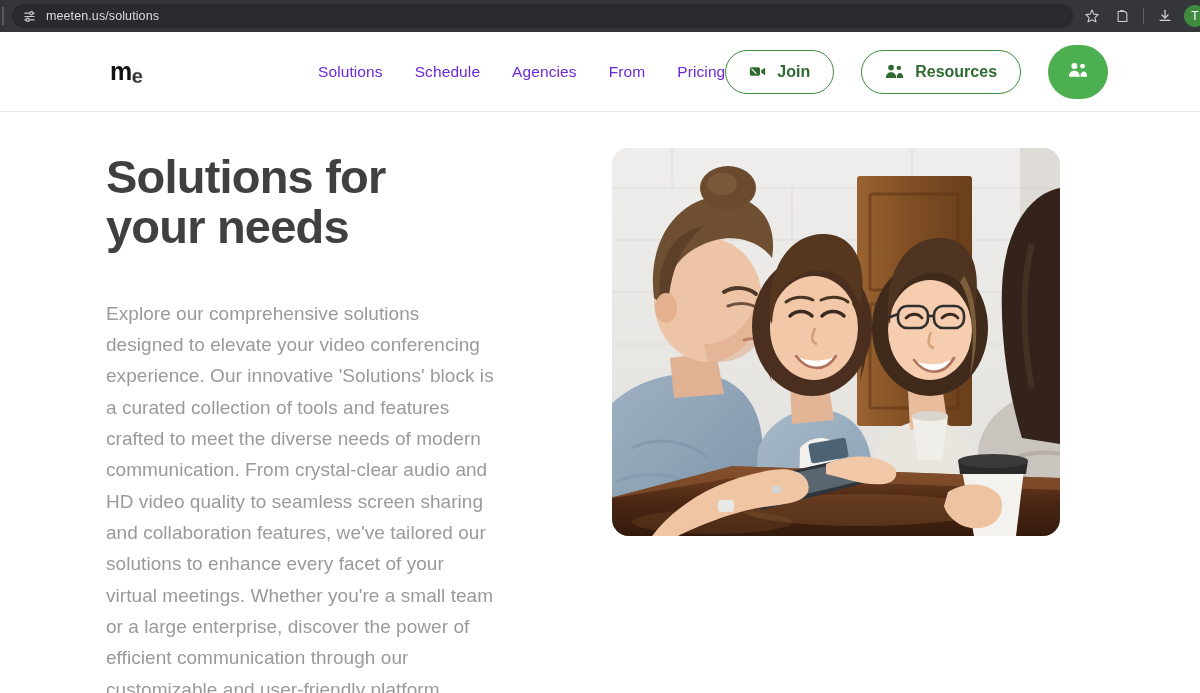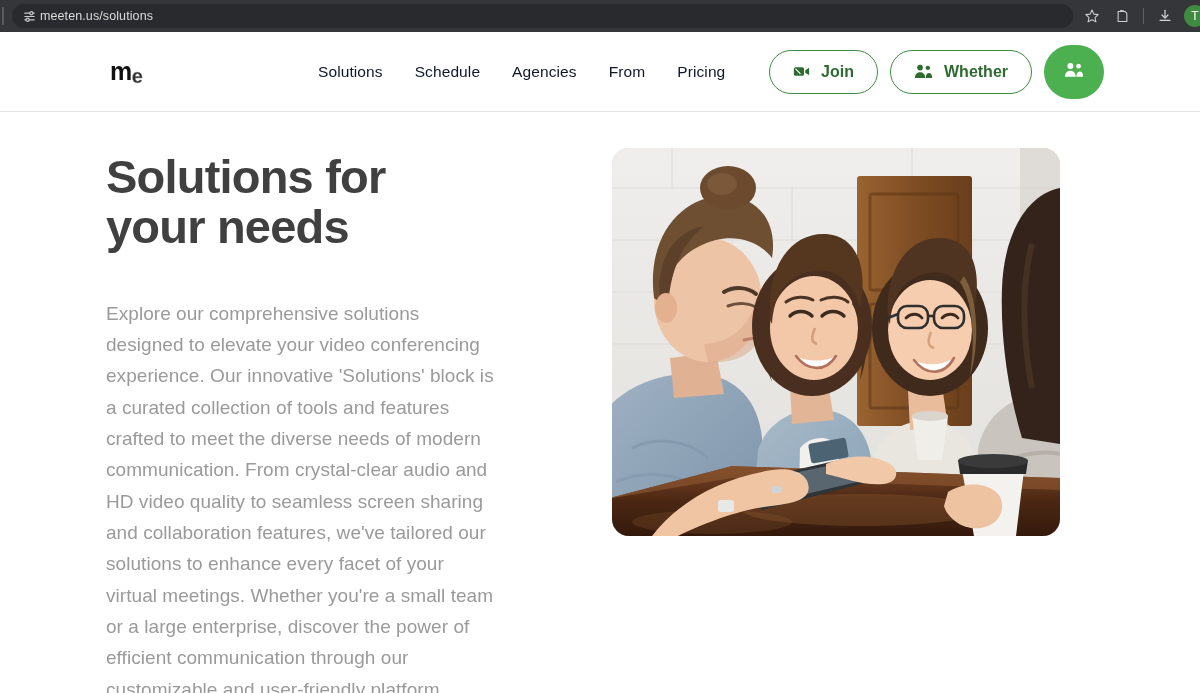--- a/index.html
+++ b/index.html
@@ -30,21 +30,21 @@
   }
   .omnibox {
     flex: 1 1 auto;
     height: 24px;
     background: #292a2d;
     border-radius: 14px;
     display: flex;
     align-items: center;
     padding: 0 10px;
     margin: 0 4px;
-    gap: 3px;
+    gap: 9px;
   }
   .omnibox-icon {
     width: 15px; height: 15px;
     flex: 0 0 auto;
     display: flex; align-items: center; justify-content: center;
   }
   .omnibox-url {
     color: #dcdcdd;
     font-size: 12.5px;
     letter-spacing: 0.1px;
@@ -117,31 +117,31 @@
   }
 
   .nav {
     display: flex;
     align-items: center;
     gap: 32px;
     margin-left: 72px;
   }
   .nav-link {
     font-size: 15.5px;
-    color: #0f172a;
+    color: #6d28d9;
     text-decoration: none;
     white-space: nowrap;
     letter-spacing: 0.1px;
   }
 
   .header-actions {
     margin-left: auto;
     display: flex;
     align-items: center;
-    gap: 12px;
+    gap: 27px;
   }
   .pill-btn {
     height: 44px;
     border: 1.5px solid #3f8c40;
     border-radius: 24px;
     background: #ffffff;
     color: #2f6b31;
     font-size: 16px;
     font-weight: bold;
     display: flex;
@@ -342,21 +342,21 @@
 
     <button class="pill-btn">
       <span class="pill-icon">
         <svg width="19" height="15" viewBox="0 0 22 17" fill="#2f6b31">
           <circle cx="7" cy="4" r="3.3"></circle>
           <circle cx="16" cy="4.3" r="2.6"></circle>
           <path d="M1 16 C1 11.6 3.8 9.3 7 9.3 C10.2 9.3 13 11.6 13 16 Z"></path>
           <path d="M13.6 16 C13.6 12.6 14.8 10.2 17.2 10.2 C19.6 10.2 21 12.2 21 16 Z"></path>
         </svg>
       </span>
-      <span>Whether</span>
+      <span>Resources</span>
     </button>
 
     <button class="round-btn">
       <span>
         <svg width="20" height="16" viewBox="0 0 22 17" fill="#ffffff">
           <circle cx="7" cy="4" r="3.3"></circle>
           <circle cx="16" cy="4.3" r="2.6"></circle>
           <path d="M1 16 C1 11.6 3.8 9.3 7 9.3 C10.2 9.3 13 11.6 13 16 Z"></path>
           <path d="M13.6 16 C13.6 12.6 14.8 10.2 17.2 10.2 C19.6 10.2 21 12.2 21 16 Z"></path>
         </svg>

